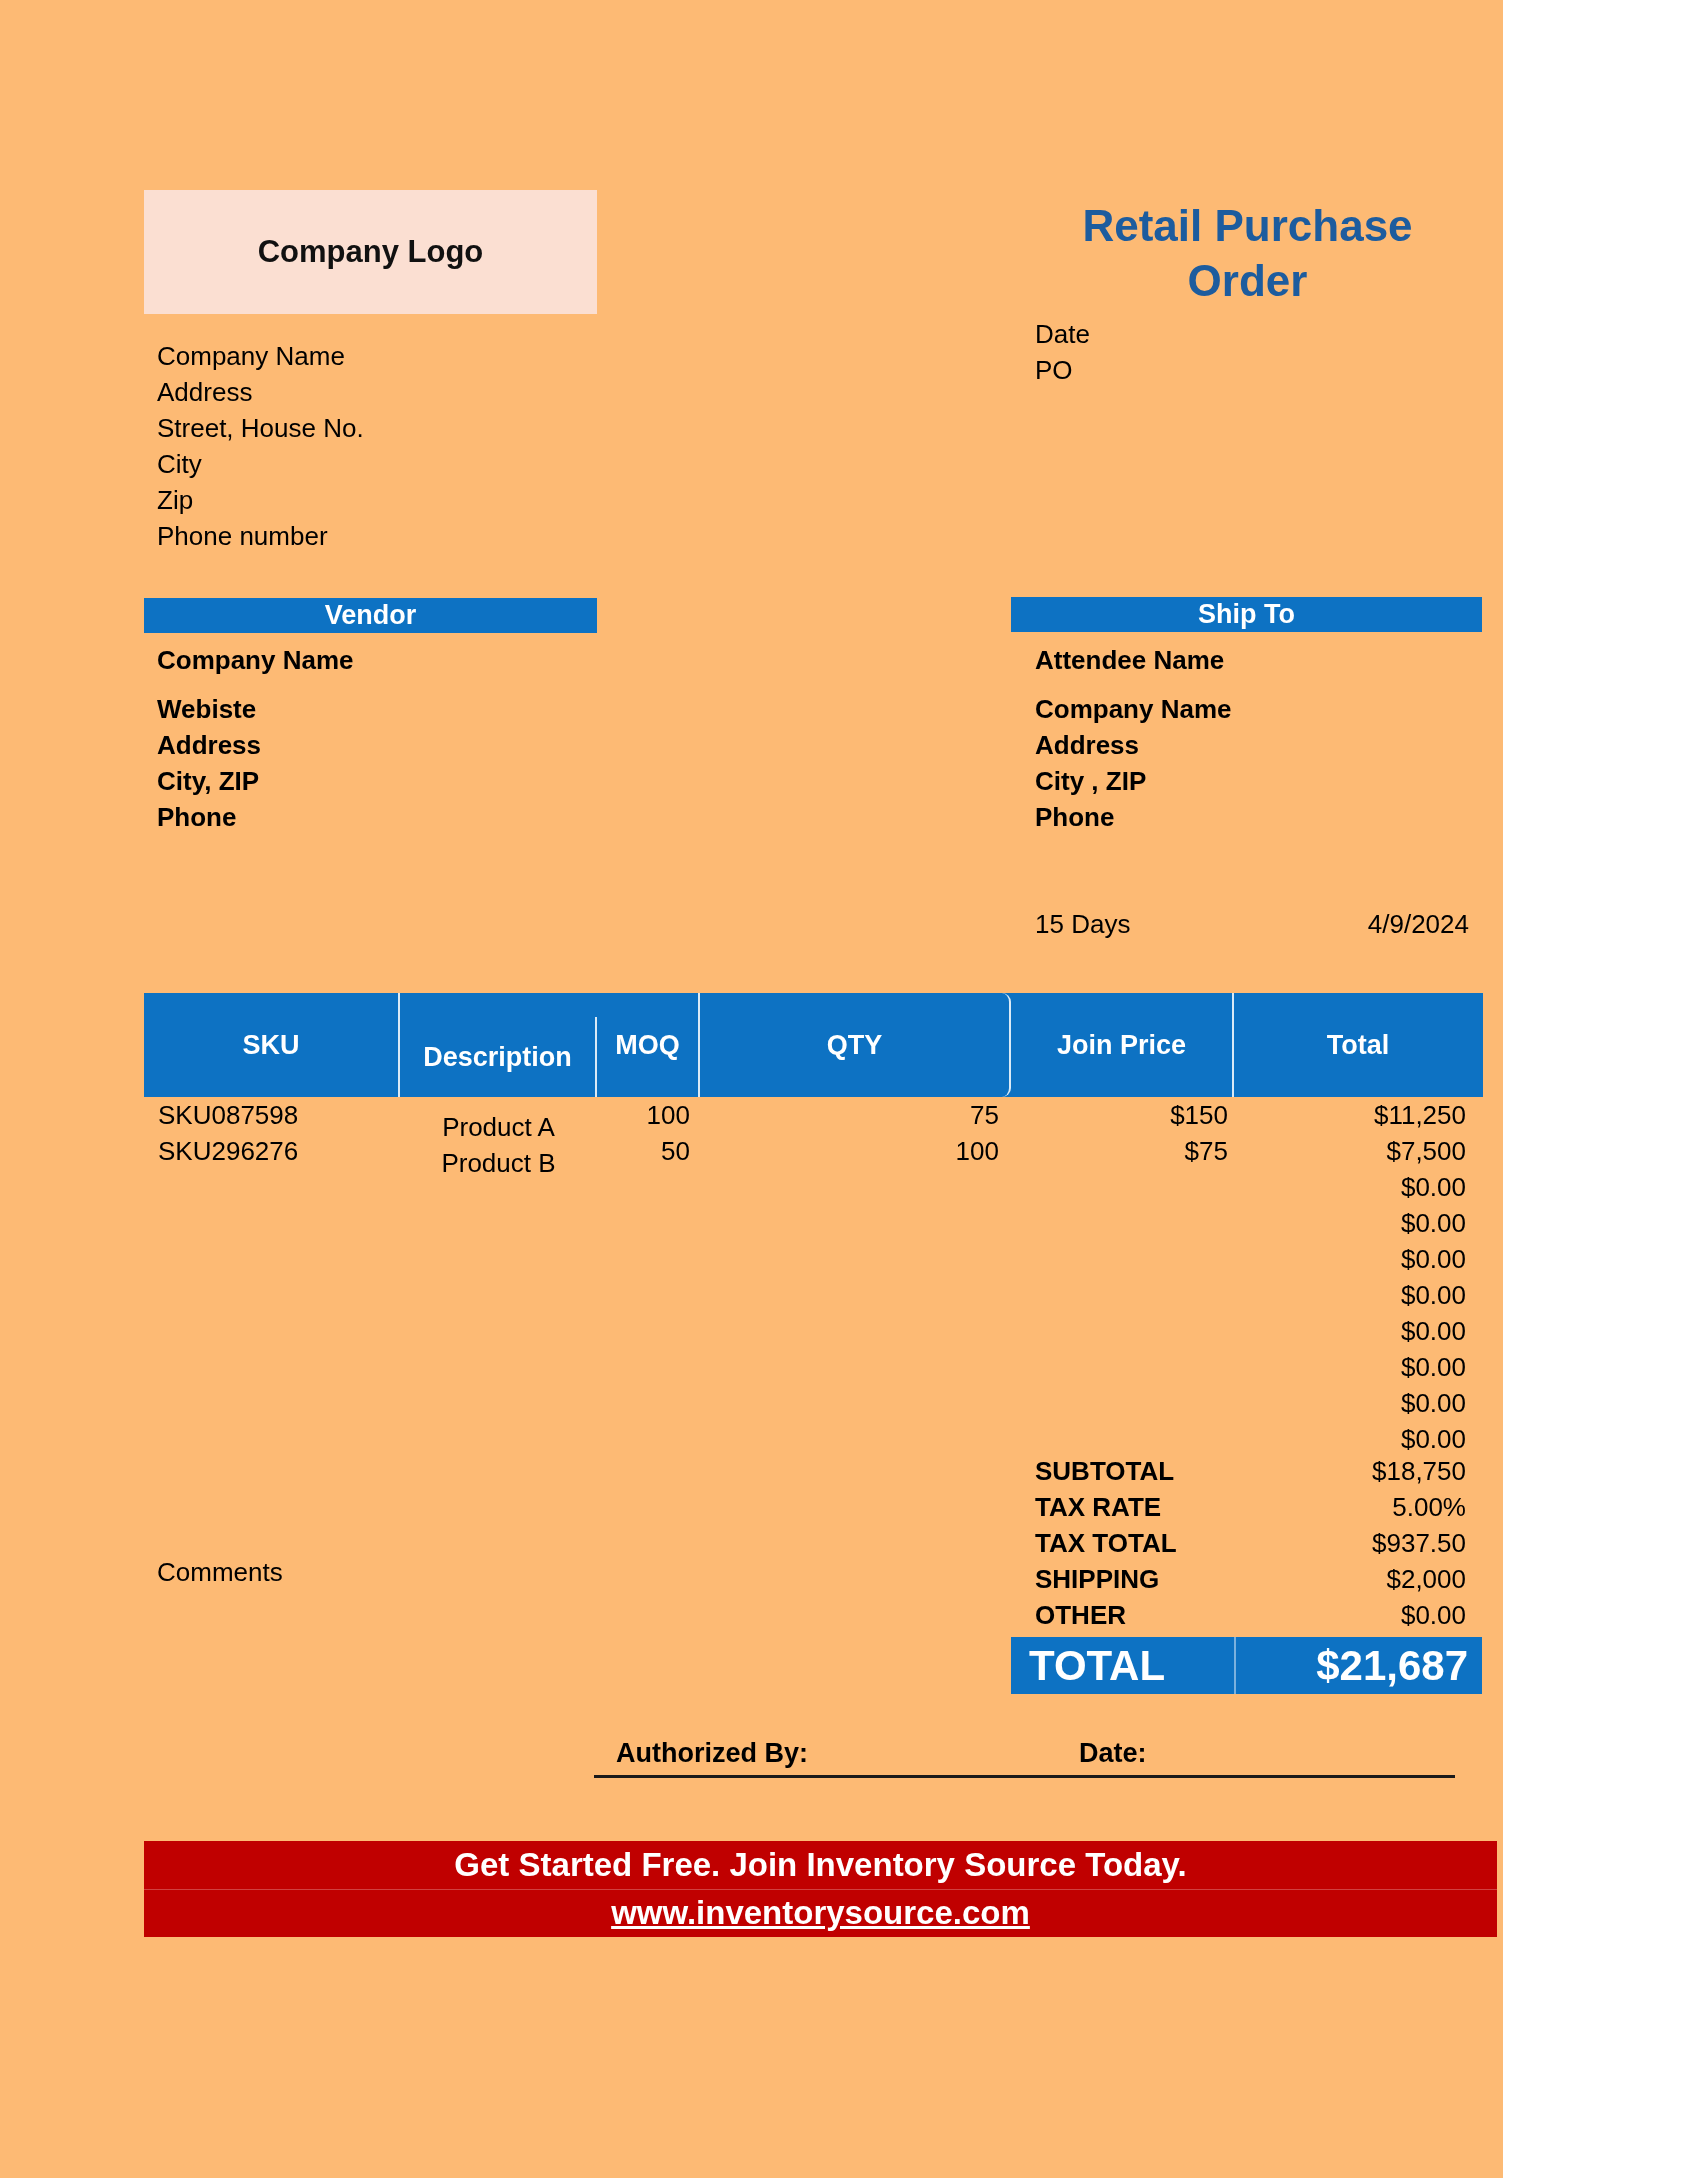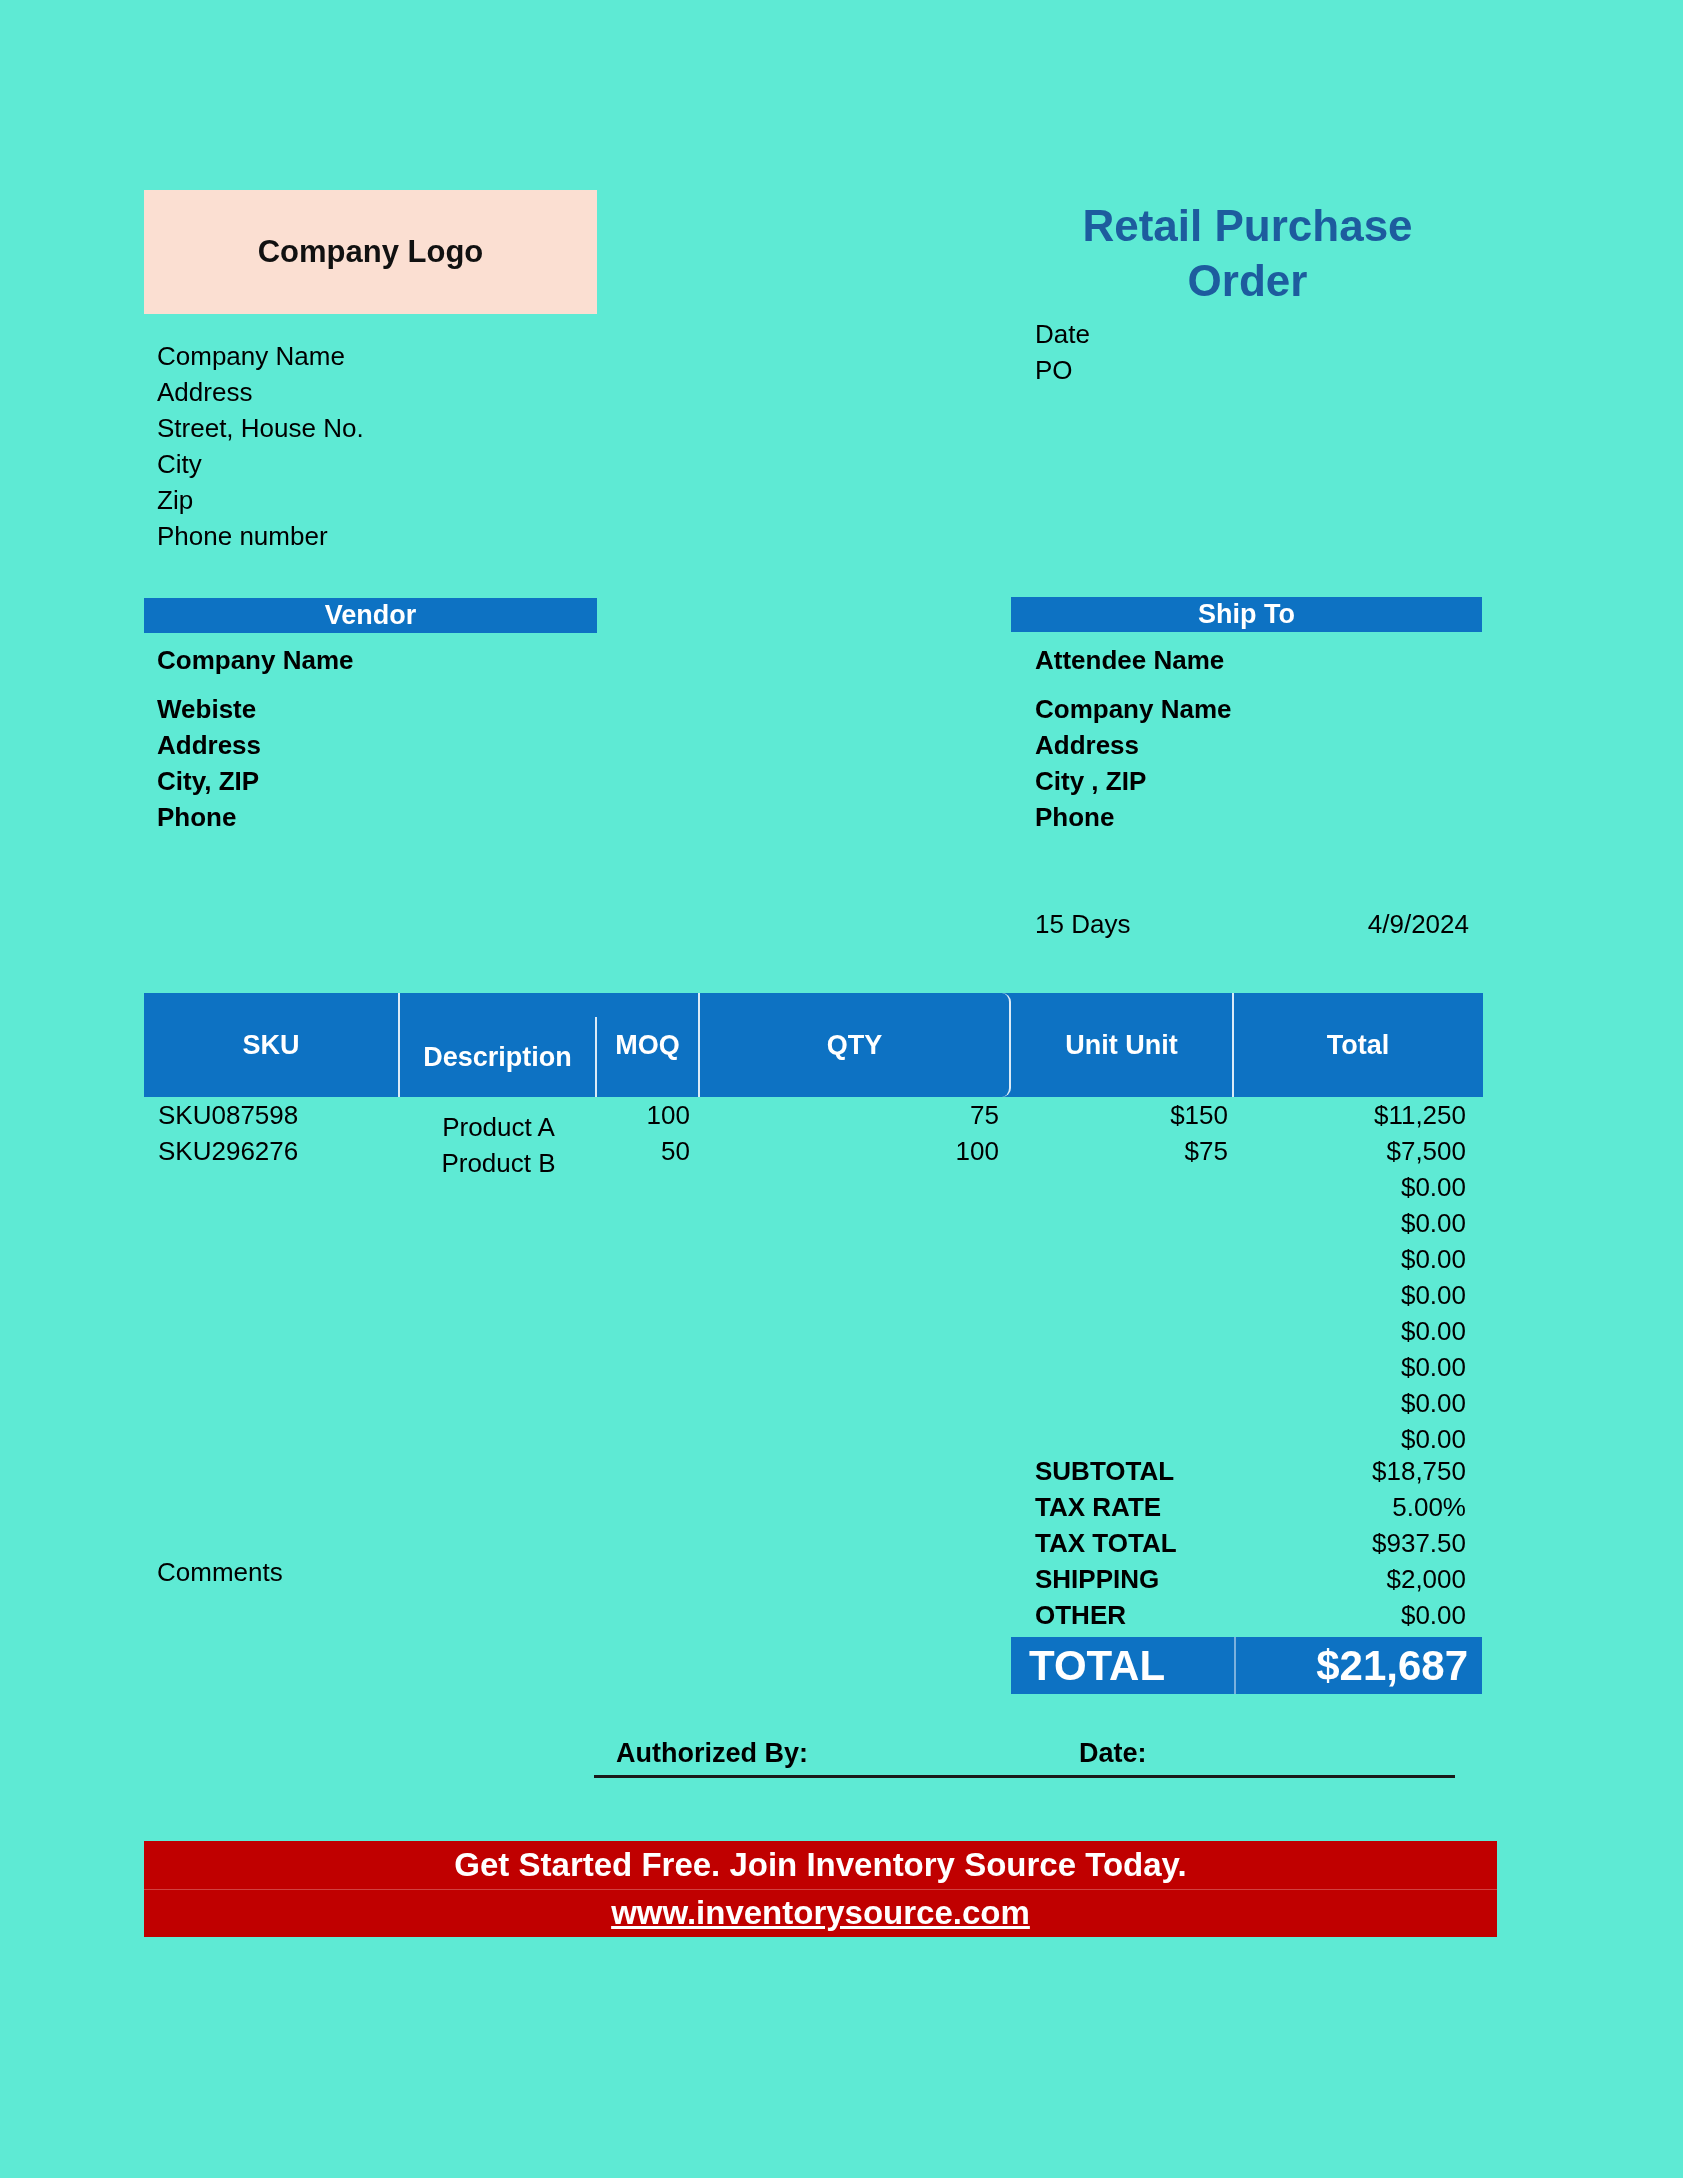--- a/index.html
+++ b/index.html
@@ -1,18 +1,18 @@
 <!DOCTYPE html>
 <html><head>
 <meta charset="utf-8">
 <style>
   * { margin:0; padding:0; box-sizing:border-box; }
   html,body { background:#ffffff; }
   body { font-family:"Liberation Sans", sans-serif; color:#000; }
-  .sheet { position:relative; width:1683px; height:2178px; background:#5eead4; overflow:hidden;text-decoration:underline; }
+  .sheet { position:relative; width:1503px; height:2178px; background:#fdba74; overflow:hidden;text-decoration:underline; }
 
   
   .logo-box { position:absolute; left:144px; top:190px; width:453px; height:124px;
               background:#FBDFD2; display:flex; align-items:center; justify-content:center; }
   .logo-box span { font-weight:bold; font-size:31px; color:#111; }
 
   
   .doc-title { position:absolute; left:1000px; top:198px; width:495px; text-align:center;
                color:#1D5C9E; font-weight:bold; font-size:44px; line-height:55px; }
 
@@ -136,21 +136,21 @@
     <span>15 Days</span>
     <span>4/9/2024</span>
   </div>
 
   <div class="items-table">
     <div class="thead">
       <div class="th c0">SKU</div>
       <div class="th c1">Description</div>
       <div class="th c2">MOQ</div>
       <div class="th c3">QTY</div>
-      <div class="th c4">Unit Unit</div>
+      <div class="th c4">Join Price</div>
       <div class="th c5">Total</div>
     </div>
 
     <div class="trow">
       <div class="td c0">SKU087598</div>
       <div class="td c1">Product A</div>
       <div class="td c2">100</div>
       <div class="td c3">75</div>
       <div class="td c4">$150</div>
       <div class="td c5">$11,250</div>

